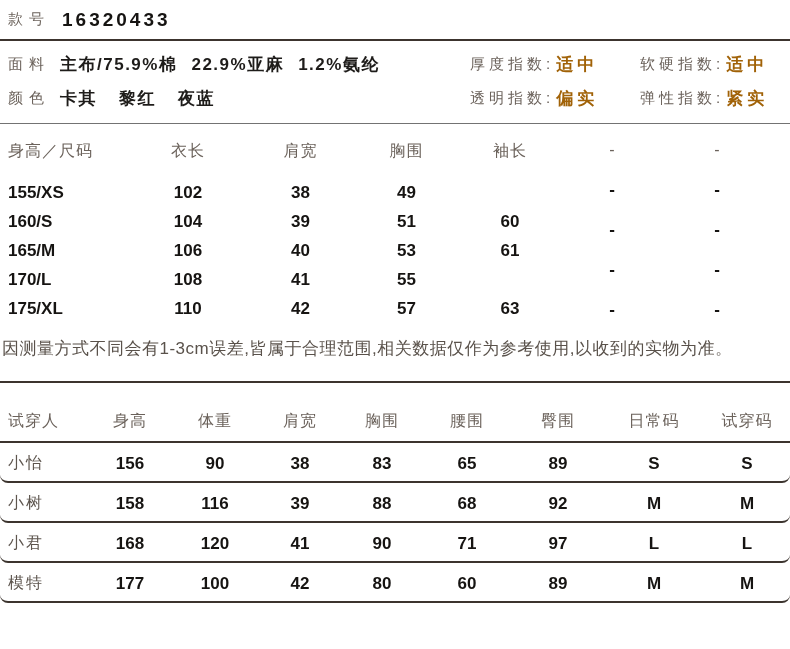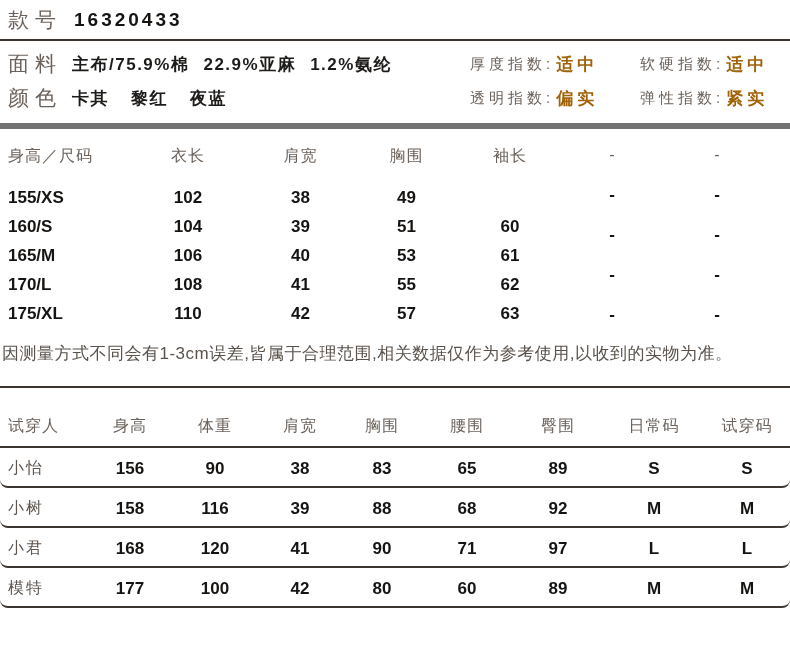--- a/index.html
+++ b/index.html
@@ -6,34 +6,34 @@
   body{
     width:790px;height:649px;
     font-family:"Liberation Sans","DejaVu Sans",sans-serif;
     color:#1e1c1a;
     -webkit-font-smoothing:antialiased;
     overflow:hidden;
   }
   .page{width:790px;height:649px;background:#fff;position:relative;}
 
   
-  .lbl{color:#6b625b;font-size:21px;font-weight:400;letter-spacing:6px;}
+  .lbl{color:#6b625b;font-size:15px;font-weight:400;letter-spacing:6px;}
   .val{color:#1e1c1a;font-weight:700;}
 
   
   .style-row{
     height:41px;display:flex;align-items:center;
     border-bottom:2px solid #3c342e;
     padding-left:8px;box-sizing:border-box;
   }
   .style-number{font-size:19px;font-weight:700;letter-spacing:3px;margin-left:12px;color:#161412;}
 
   
   .info-section{
-    border-bottom:6px solid #737373;
+    border-bottom:1px solid #737373;
     padding-top:6px;padding-bottom:8px;
     box-sizing:border-box;
   }
   .info-row{display:flex;height:34px;align-items:center;}
   .info-left{width:470px;flex:none;display:flex;align-items:center;padding-left:8px;box-sizing:border-box;}
   .info-left .val{font-size:17px;letter-spacing:1.5px;}
   .fabric-parts{display:flex;gap:14px;margin-left:10px;}
   .color-parts{display:flex;gap:22px;margin-left:10px;}
   .indices{flex:1;display:flex;}
   .index-pair{display:flex;align-items:center;}
@@ -166,21 +166,20 @@
       <div class="st-cell">106</div>
       <div class="st-cell">40</div>
       <div class="st-cell">53</div>
       <div class="st-cell">61</div>
     </div>
     <div class="st-row st-body-row">
       <div class="st-cell first">170/L</div>
       <div class="st-cell">108</div>
       <div class="st-cell">41</div>
       <div class="st-cell">55</div>
-      <div class="st-cell">62</div>
     </div>
     <div class="st-row st-body-row">
       <div class="st-cell first">175/XL</div>
       <div class="st-cell">110</div>
       <div class="st-cell">42</div>
       <div class="st-cell">57</div>
       <div class="st-cell">63</div>
     </div>
 
     <div class="dash-col one">

